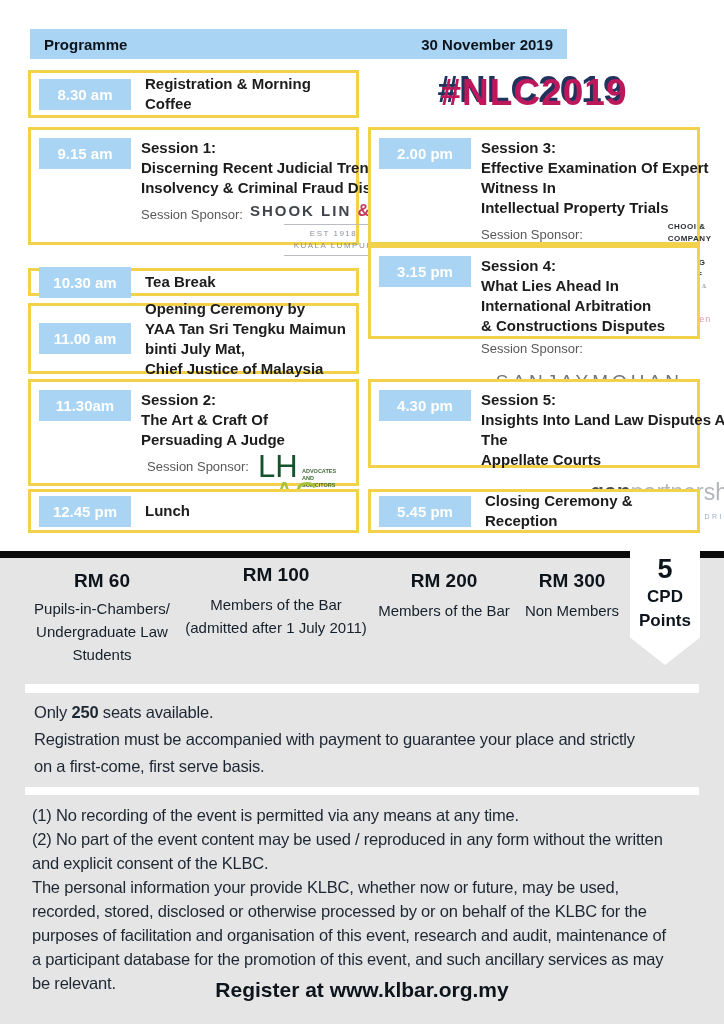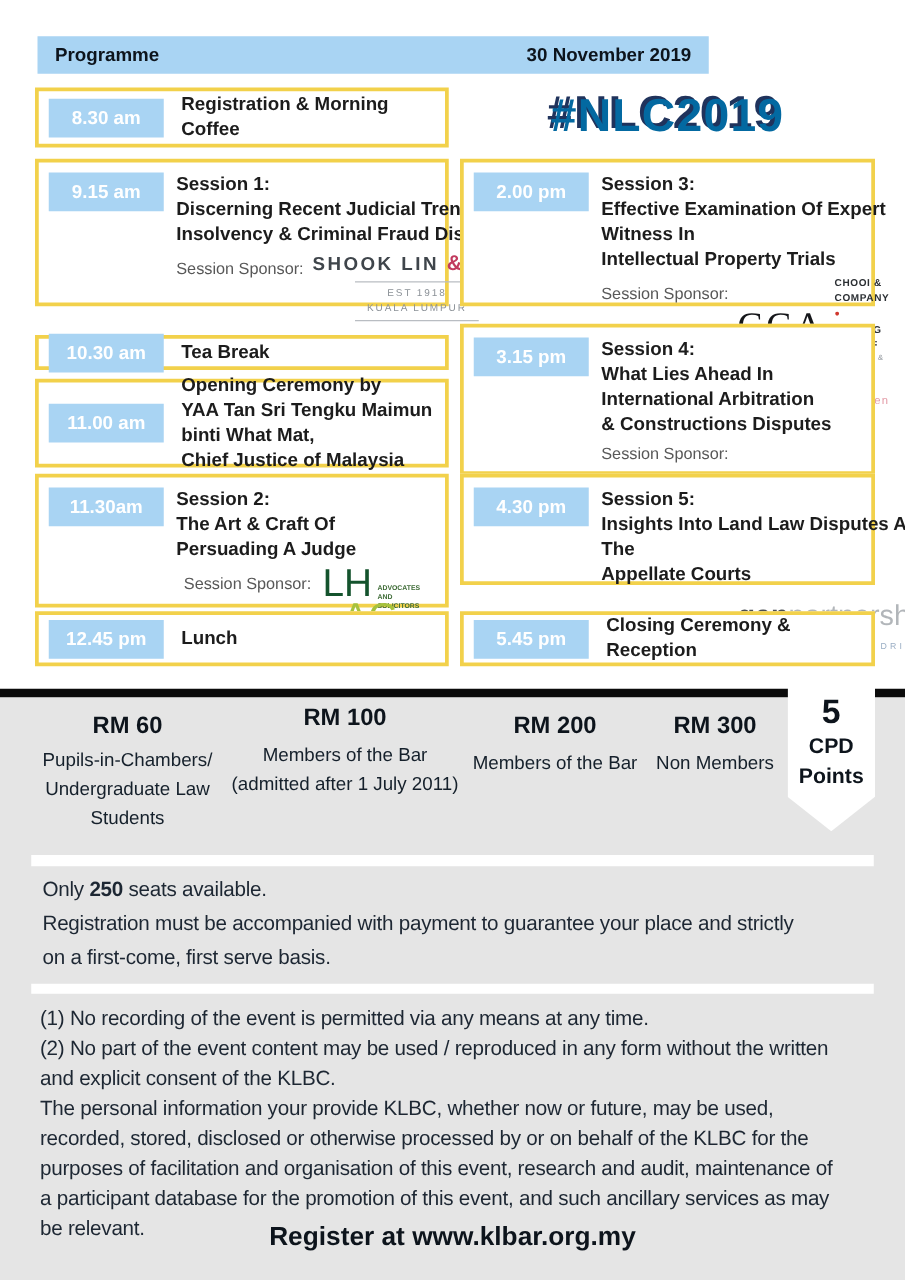--- a/index.html
+++ b/index.html
@@ -3,36 +3,36 @@
 <meta charset="utf-8">
 <style>
   html,body{margin:0;padding:0;background:#fff;}
   .page{position:relative;width:724px;height:1024px;background:#ffffff;overflow:hidden;
         font-family:"Liberation Sans",sans-serif;color:#111;}
   
   .header{position:absolute;left:30px;top:29px;width:537px;height:30px;background:#a9d4f3;
           display:flex;align-items:center;justify-content:space-between;box-sizing:border-box;
           padding:0 14px;font-weight:bold;font-size:15px;color:#0d141c;}
   .hashtag{position:absolute;left:368px;top:72px;width:332px;text-align:center;
-           font-size:37px;font-weight:bold;letter-spacing:1px;color:#0369a1;
+           font-size:37px;font-weight:bold;letter-spacing:1px;color:#be185d;
            text-shadow:-3px -3px 0 #20335c;}
   
   .ybox{position:absolute;background:#fff;border:3px solid #f2d14b;box-sizing:border-box;
         display:flex;align-items:flex-start;}
   .ybox.center{align-items:center;}
   .col-l{left:28px;width:331px;}
   .col-r{left:368px;width:332px;}
   .b-reg{top:70px;height:48px;}
   .b-s1{top:127px;height:118px;}
   .b-tea{top:252px;height:28px;margin-top:16px;}
   .b-open{top:303px;height:71px;}
   .b-s2{top:379px;height:107px;}
   .b-lunch{top:489px;height:44px;}
   .b-s3{top:127px;height:118px;}
-  .b-s4{top:259px;height:121px;justify-content:space-between;}
+  .b-s4{top:245px;height:94px;justify-content:space-between;}
   .b-s5{top:379px;height:89px;}
   .b-close{top:489px;height:44px;}
   .chip{background:#a9d4f3;color:#fff;font-weight:bold;font-size:15px;flex:none;
         width:92px;height:31px;margin:8px 10px 8px 8px;display:flex;align-items:center;justify-content:center;}
   .bc{flex:1;font-size:15px;font-weight:bold;color:#1c1c1c;line-height:20px;padding:8px 6px 4px 0;}
   .bc.mid{padding:0 6px 0 4px;}
   .sp-row{display:flex;justify-content:flex-end;align-items:flex-start;gap:7px;margin-top:3px;padding-right:2px;}
   .sp-label{font-weight:normal;font-size:13px;color:#585858;white-space:nowrap;padding-top:4px;}
   .sp-label-line{font-weight:normal;font-size:13px;color:#585858;margin-top:3px;}
   
@@ -130,21 +130,21 @@
 
   <div class="ybox col-l b-tea center">
     <div class="chip">10.30 am</div>
     <div class="bc mid">Tea Break</div>
   </div>
 
   <div class="ybox col-l b-open center">
     <div class="chip">11.00 am</div>
     <div class="bc mid">
       <div>Opening Ceremony by</div>
-      <div>YAA Tan Sri Tengku Maimun binti What Mat,</div>
+      <div>YAA Tan Sri Tengku Maimun binti July Mat,</div>
       <div>Chief Justice of Malaysia</div>
     </div>
   </div>
 
   <div class="ybox col-l b-s2">
     <div class="chip">11.30am</div>
     <div class="bc">
       <div>Session 2:</div>
       <div>The Art &amp; Craft Of Persuading A Judge</div>
       <div class="sp-row">

